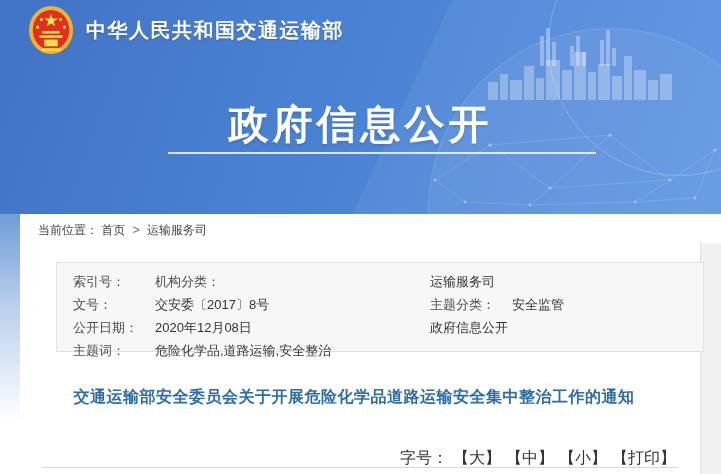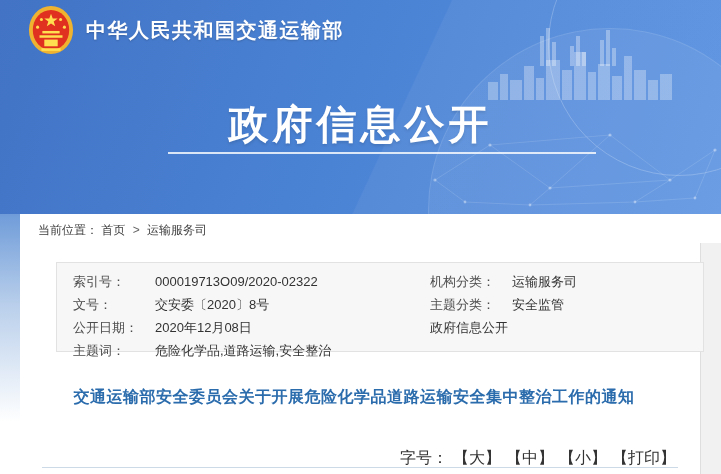--- a/index.html
+++ b/index.html
@@ -148,27 +148,26 @@
     <div class="breadcrumb">
       <span>当前位置：</span>
       <a>首页</a>
       <span class="crumb-sep">&gt;</span>
       <a>运输服务司</a>
     </div>
 
     <div class="meta-box">
       <div class="meta-row">
         <span class="meta-label">索引号：</span>
-        <span class="meta-value">000019713O09/2020-02322</span>
         <span class="meta-label">机构分类：</span>
         <span class="meta-value">运输服务司</span>
       </div>
       <div class="meta-row">
         <span class="meta-label">文号：</span>
-        <span class="meta-value">交安委〔2020〕8号</span>
+        <span class="meta-value">交安委〔2017〕8号</span>
         <span class="meta-label">主题分类：</span>
         <span class="meta-value">安全监管</span>
       </div>
       <div class="meta-row">
         <span class="meta-label">公开日期：</span>
         <span class="meta-value">2020年12月08日</span>
         <span class="meta-value">政府信息公开</span>
       </div>
       <div class="meta-row">
         <span class="meta-label">主题词：</span>

